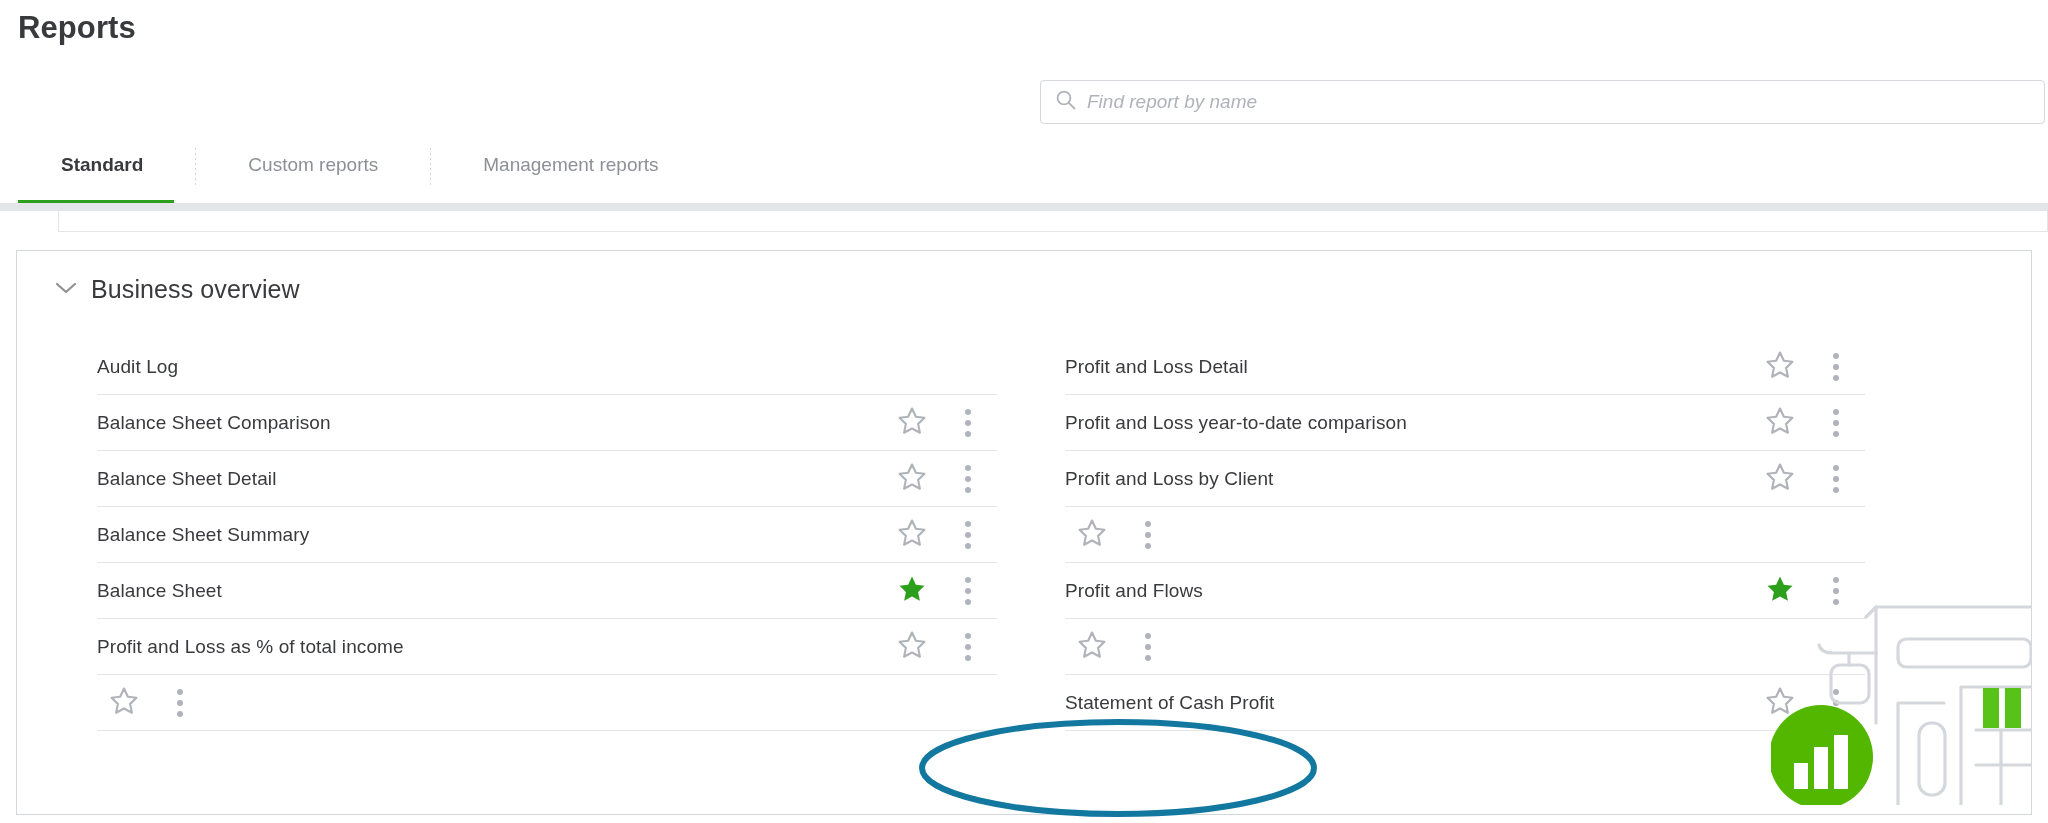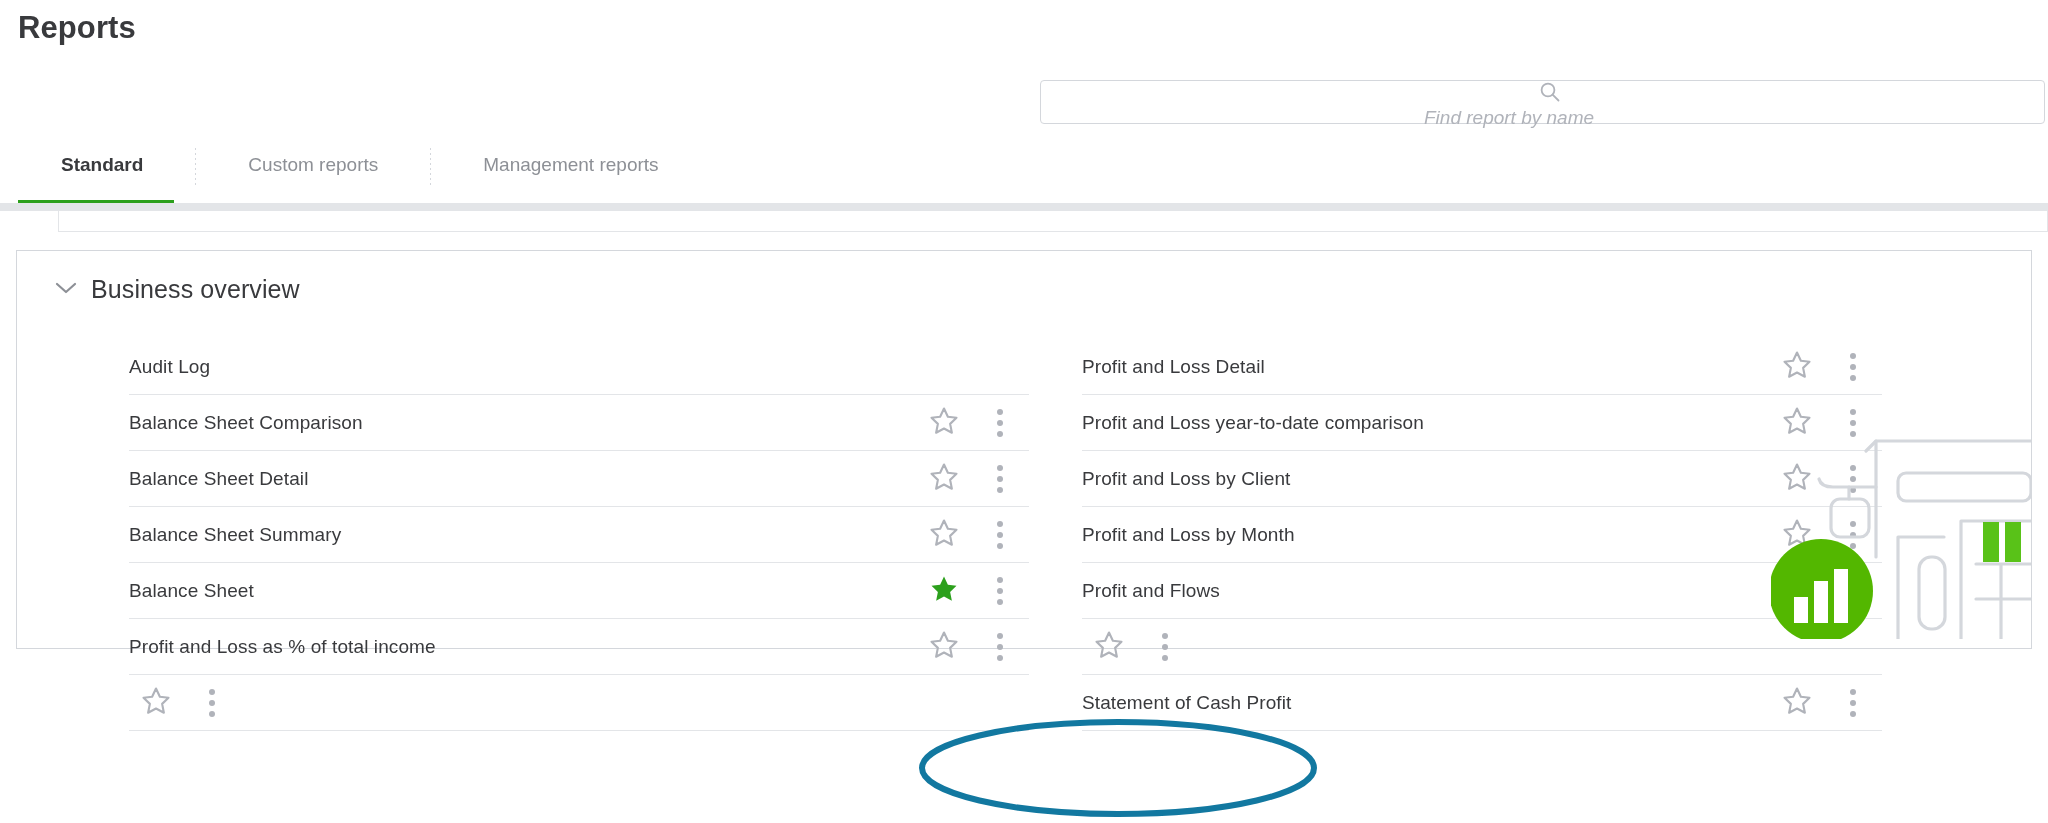--- a/index.html
+++ b/index.html
@@ -18,21 +18,21 @@
     position: absolute; left: 18px; top: 10px;
     font-size: 31px; font-weight: 700; color: #393a3d;
     letter-spacing: .1px;
   }
 
   
   .search-wrap {
     position: absolute; left: 1040px; top: 80px;
     width: 1005px; height: 44px;
     border: 1px solid #d4d7dc; border-radius: 4px;
-    background: #fff; display: flex; align-items: center; flex-direction: column;
+    background: #fff; display: flex; align-items: center;
   }
   .search-icon { margin-left: 14px; display: block; flex: 0 0 auto; }
   .search-input {
     border: 0; outline: none; background: transparent;
     margin-left: 10px; flex: 1 1 auto;
     font-family: "Liberation Sans", sans-serif;
     font-size: 19px; color: #6b6c72; font-style: italic;
     padding: 0; height: 40px;
   }
   .search-input::placeholder { color: #b0b3ba; font-style: italic; opacity: 1; }
@@ -66,42 +66,42 @@
     background: #e3e5e8;
   }
   .strip-card {
     position: absolute; left: 58px; top: 211px; width: 1990px; height: 21px;
     background: #fff; border: 1px solid #e3e5e8; border-top: none;
   }
 
   
   .card {
     position: absolute; left: 16px; top: 250px;
-    width: 2016px; height: 399px;
+    width: 2016px; height: 565px;
     background: #fff; border: 1px solid #d4d7dc;
   }
 
   .section-header {
     display: flex; align-items: center; gap: 14px;
     padding: 24px 0 0 38px;
   }
   .chev { display: block; flex: 0 0 auto; }
   .section-title {
     font-size: 25px; color: #393a3d; font-weight: 400; letter-spacing: .1px;
   }
 
   
   .columns {
     position: absolute; left: 0; top: 88px;
     width: 2016px;
     display: flex;
   }
   .col { position: relative; }
-  .col-left  { width: 900px; margin-left: 112px; }
-  .col-right { width: 800px; margin-left: 53px; }
+  .col-left  { width: 900px; margin-left: 80px; }
+  .col-right { width: 800px; margin-left: 68px; }
 
   .row {
     position: relative;
     display: flex; align-items: center;
     height: 56px;
     border-bottom: 1px solid #e3e5e8;
   }
   .row:first-child { border-top: none; }
   .row-label {
     font-size: 19px; color: #393a3d; flex: 1 1 auto;
@@ -341,21 +341,20 @@
               <div class="kebab-slot">
                 <div class="kebab">
                   <i></i>
                   <i></i>
                   <i></i>
                 </div>
               </div>
             </div>
           </div>
           <div class="row">
-            <div class="row-label">Profit and Loss by Month</div>
             <div class="row-actions">
               <div class="star-slot">
                 <span class="star"><svg width="30" height="30" viewBox="0 0 24 24">
                     <polygon points="12,2 15.1,8.6 22,9.4 16.9,14.3 18.3,21.4 12,18 5.7,21.4 7.1,14.3 2,9.4 8.9,8.6" fill="none" stroke="#b0b3ba" stroke-width="1.7" stroke-linejoin="round"></polygon>
                   </svg></span>
               </div>
               <div class="kebab-slot">
                 <div class="kebab">
                   <i></i>
                   <i></i>

